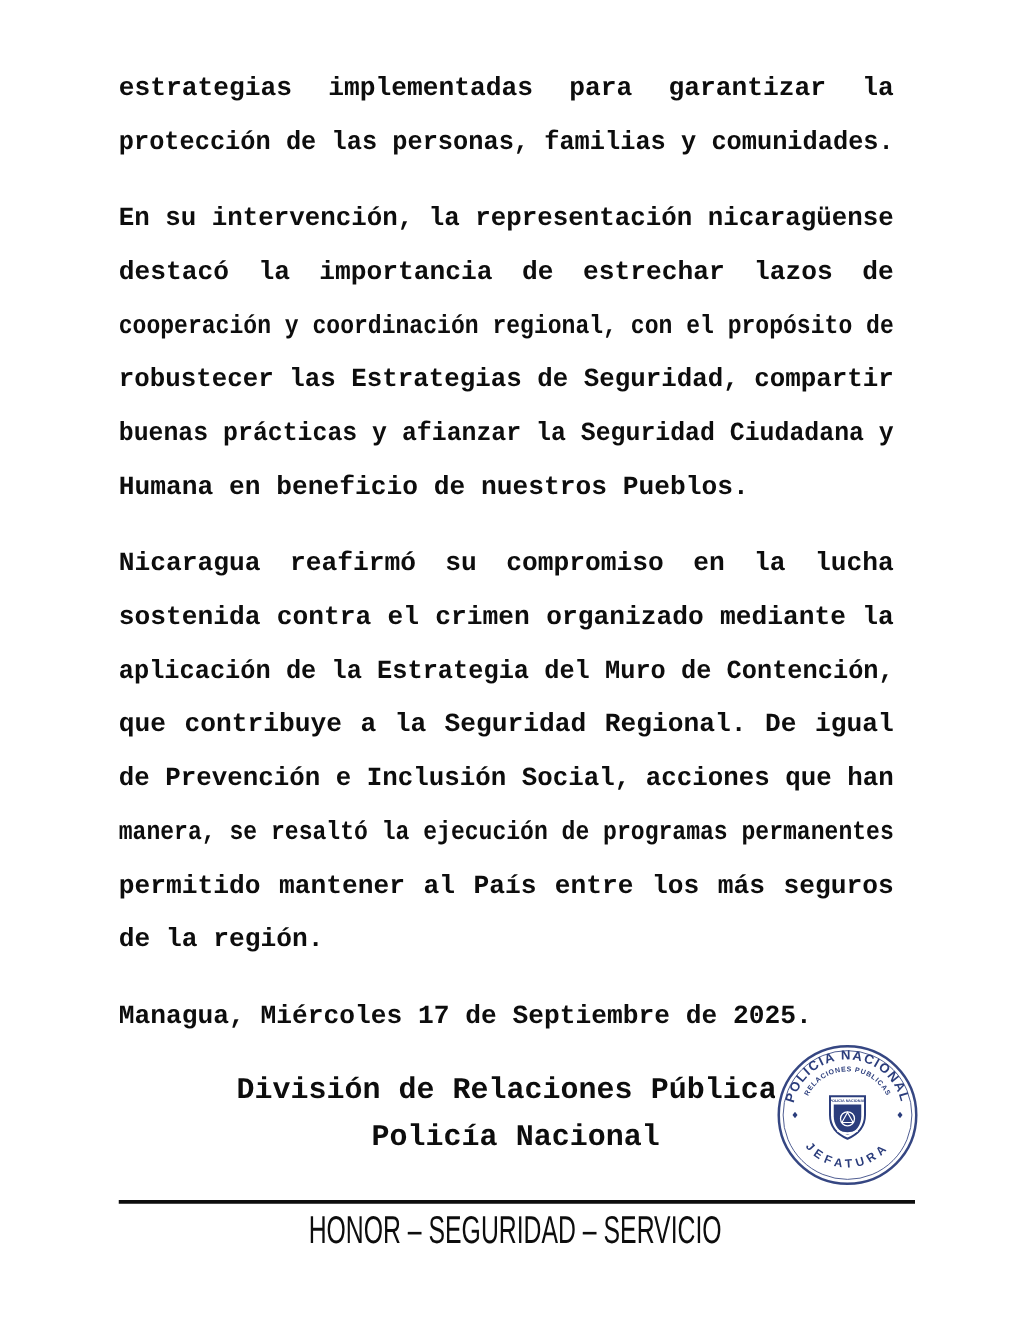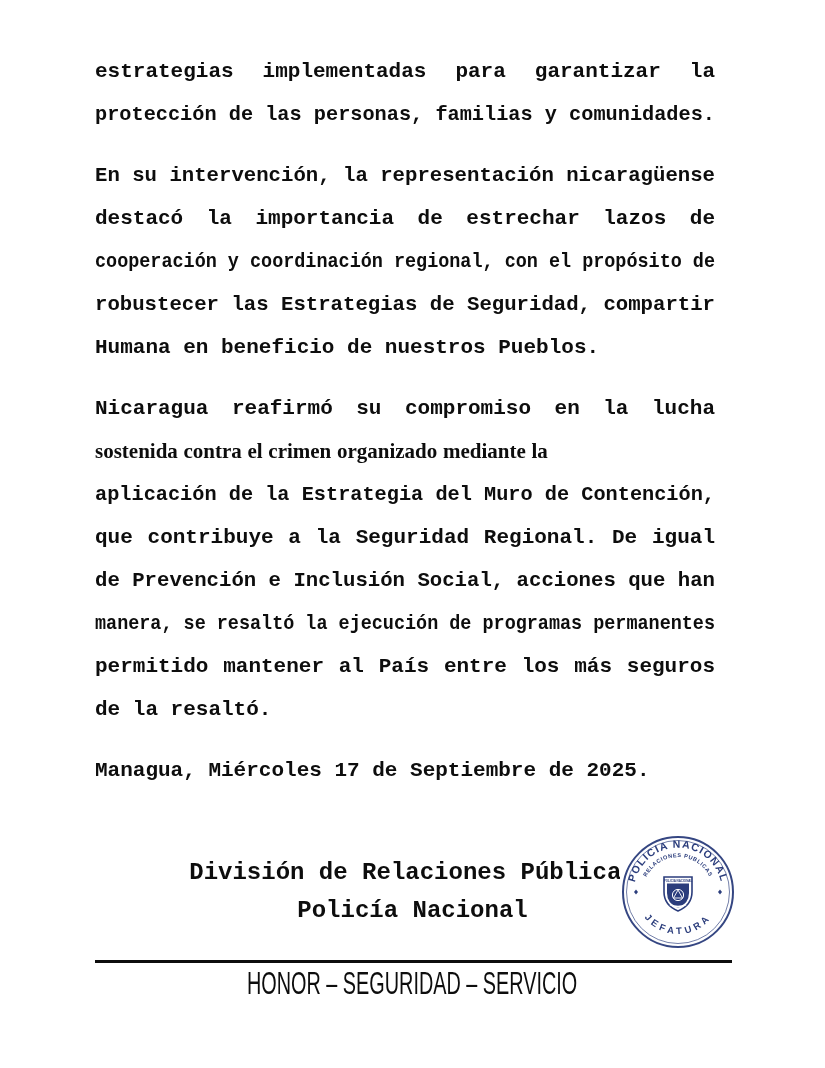--- a/index.html
+++ b/index.html
@@ -47,32 +47,33 @@
     <div class="paragraph">
       <div class="line fitline jline"><span class="ltext" style="word-spacing: 16.375px;">estrategias implementadas para garantizar la</span></div>
       <div class="line fitline"><span class="ltext" style="transform-origin: left center; transform: scaleX(0.964652);">protección de las personas, familias y comunidades.</span></div>
     </div>
 
     <div class="paragraph">
       <div class="line fitline jline"><span class="ltext" style="transform-origin: left center; transform: scaleX(0.983956);">En su intervención, la representación nicaragüense</span></div>
       <div class="line fitline jline"><span class="ltext" style="word-spacing: 10.9167px;">destacó la importancia de estrechar lazos de</span></div>
       <div class="line fitline jline"><span class="ltext" style="transform-origin: left center; transform: scaleX(0.878537);">cooperación y coordinación regional, con el propósito de</span></div>
       <div class="line fitline jline"><span class="ltext" style="transform-origin: left center; transform: scaleX(0.983956);">robustecer las Estrategias de Seguridad, compartir</span></div>
+      <div class="line fitline jline"><span class="ltext" style="transform-origin: left center; transform: scaleX(0.946113);">buenas prácticas y afianzar la Seguridad Ciudadana y</span></div>
       <div class="line fitline"><span class="ltext">Humana en beneficio de nuestros Pueblos.</span></div>
     </div>
 
     <div class="paragraph">
       <div class="line fitline jline"><span class="ltext" style="word-spacing: 10.9167px;">Nicaragua reafirmó su compromiso en la lucha</span></div>
-      <div class="line fitline jline"><span class="ltext" style="word-spacing: 0.414062px; font-family: Liberation Serif, serif;">sostenida contra el crimen organizado mediante la</span></div>
+      <div class="line fitline jline"><span class="ltext" style="word-spacing: 0.414062px;">sostenida contra el crimen organizado mediante la</span></div>
       <div class="line fitline jline"><span class="ltext" style="transform-origin: left center; transform: scaleX(0.964652);">aplicación de la Estrategia del Muro de Contención,</span></div>
       <div class="line fitline jline"><span class="ltext" style="word-spacing: 2.15625px; text-align: right;">que contribuye a la Seguridad Regional. De igual</span></div>
       <div class="line fitline jline"><span class="ltext" style="transform-origin: left center; transform: scaleX(0.983956);">de Prevención e Inclusión Social, acciones que han</span></div>
       <div class="line fitline jline"><span class="ltext" style="transform-origin: left center; transform: scaleX(0.878537);">manera, se resaltó la ejecución de programas permanentes</span></div>
       <div class="line fitline jline"><span class="ltext" style="word-spacing: 2.15625px;">permitido mantener al País entre los más seguros</span></div>
-      <div class="line fitline"><span class="ltext">de la resaltó.</span></div>
+      <div class="line fitline"><span class="ltext">de la región.</span></div>
     </div>
 
     <div class="line fitline date-line"><span class="ltext">Managua, Miércoles 17 de Septiembre de 2025.</span></div>
   </div>
 
   <div class="signature">
     <div>División de Relaciones Públicas</div>
     <div>Policía Nacional</div>
   </div>
 

